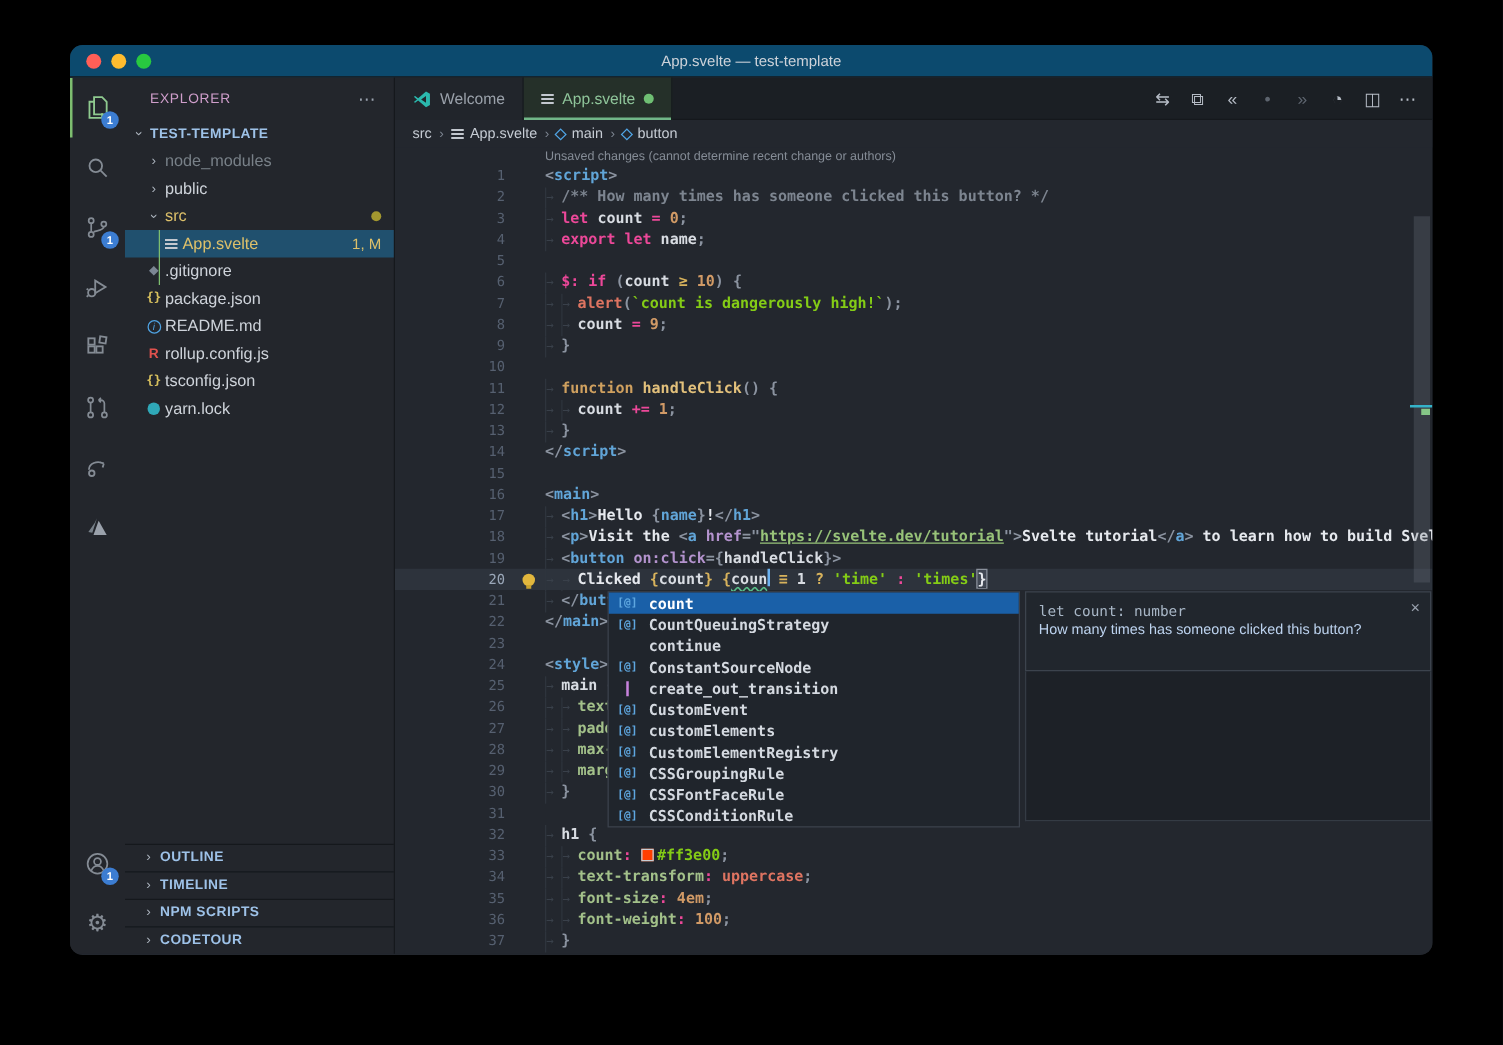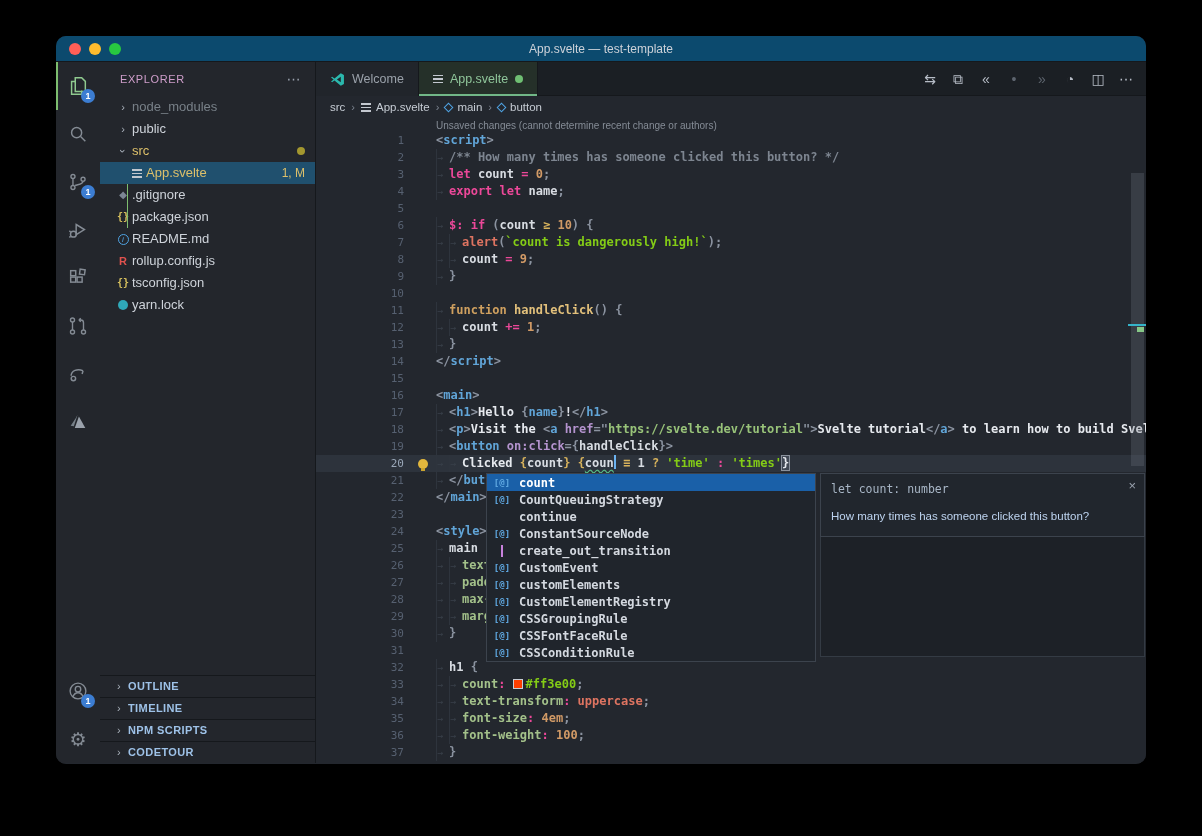--- a/index.html
+++ b/index.html
@@ -103,21 +103,21 @@
           color:#566070; }
   .line.cur .lnum { color:#9aa7b8; }
   .lcontent { position:absolute; left:120px; font-size:12px; font-weight:bold; color:#d8dce2; }
   .ws { display:inline-block; width:13px; color:#39404a; font-size:10px; font-weight:normal;
         border-left:1px solid #2e343d; }
   .tk-p { color:#8b93a0; } .tk-t { color:#61a5d8; } .tk-k { color:#ec4899; }
   .tk-x { color:#d8dce2; } .tk-n { color:#d19a66; } .tk-s { color:#84cc16;margin-top:24px; }
   .tk-c { color:#7d8590; } .tk-f { color:#e2c07b; } .tk-fk { color:#cfa05f; }
   .tk-a { color:#b493ce; } .tk-g { color:#d7b25c; } .tk-b { color:#e6e9ee; }
   .tk-cp { color:#a3c18a; } .tk-cv { color:#de7461; }
-  .tk-l { color:#98c379; }
+  .tk-l { color:#98c379; text-decoration:underline; }
   .tk-u { color:#d8dce2; text-decoration:underline wavy #58c088; text-underline-offset:2px; }
   .tk-d { color:#e6e9ee; background:#414854; box-shadow:0 0 0 1px #8a919c; }
   .cursor { display:inline-block; width:2px; height:14px; background:#6cb2f0;
             vertical-align:-2px; }
   .swatch { display:inline-block; width:10px; height:10px; background:#ff3e00;
             border:1px solid #c8cdd4; vertical-align:-1px; margin-right:3px; }
   .bulb { position:absolute; left:102px; top:4px; width:10px; height:10px;
           border-radius:50%; background:#e2b73d; }
   .bulb::after { content:""; position:absolute; left:3px; top:9px; width:4px; height:3px;
                  background:#caa42f; }
@@ -138,21 +138,21 @@
   .sg-ic { width:22px; flex:none; text-align:center; font-size:9px; font-weight:bold;
            color:#5ea7e0; }
   .sg-ic .icon-lines { margin:0 auto; width:9px; height:8px; }
   .sg-ic .ic-cube { margin:0 auto; }
 
   
   .hoverdoc { position:absolute; left:764px; top:437px; width:325px; z-index:29; }
   .hd-main { position:relative; background:#21262d; border:1px solid #3c434d; height:64px;
              padding:8px 10px; }
   .hd-sig { font-family:"DejaVu Sans Mono",monospace; font-size:11.5px; color:#a8b6c6; }
-  .hd-doc { margin-top:14px; font-size:11.5px; color:#bdd3ef; }
+  .hd-doc { margin-top:2px; font-size:11.5px; color:#bdd3ef; }
   .hd-close { position:absolute; right:8px; top:4px; color:#9aa2ae; font-size:13px; cursor:default; }
   .hd-ext { background:#1d2127; border:1px solid #343b44; border-top:none; height:120px; }
 </style>
 </head>
 <body>
 
 <div class="stage">
   <div class="window">
 
     <div class="titlebar">
@@ -235,20 +235,24 @@
         </div>
         <div class="ab-item ab-gear">
           <span>⚙</span>
         </div>
       </div>
 
       <div class="sidebar">
         <div class="sb-header">
           <span>EXPLORER</span>
           <span class="sb-dots">⋯</span>
+        </div>
+        <div class="sb-section">
+          <span class="chev down">›</span>
+          <span>TEST-TEMPLATE</span>
         </div>
         <div class="tree">
             <div class="tree-row d0 dim">
               <span class="tr-icon">
                 <span class="chev">›</span>
               </span>
               <span class="tr-label">node_modules</span>
             </div>
             <div class="tree-row d0">
               <span class="tr-icon">

